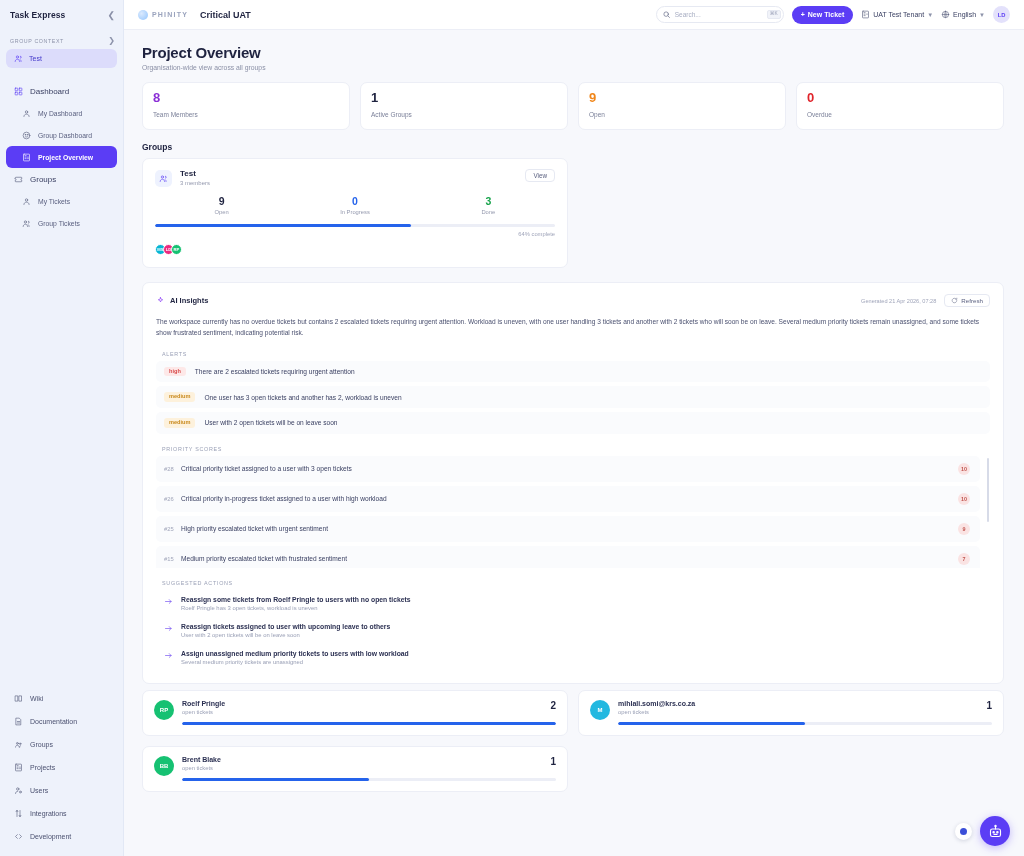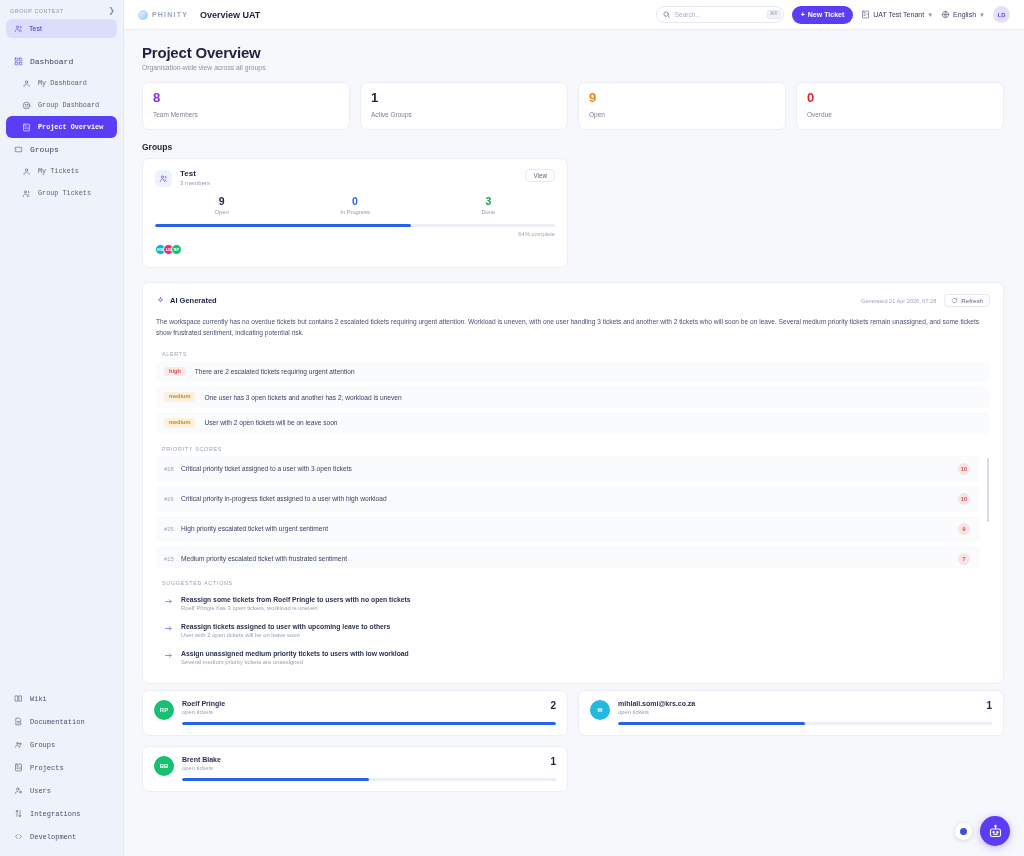--- a/index.html
+++ b/index.html
@@ -37,21 +37,21 @@
     background: #dcdcfb; display: flex; align-items: center; gap: 6px;
     padding-left: 8px;
   }
   .sb-ctx-item .lbl { font-size: 7px; color: #4338ca; font-weight: 500; }
   .sb-nav { margin-top: 12px; display: flex; flex-direction: column; }
   .sb-item {
     display: flex; align-items: center; gap: 7px;
     height: 22px; margin: 0 6px; padding-left: 8px;
     border-radius: 6px; cursor: pointer;
   }
-  .sb-item .lbl { font-size: 7.3px; color: #3b4163; font-family: Liberation Mono, monospace; }
+  .sb-item .lbl { font-size: 7.3px; color: #3b4163; }
   .sb-item.top .lbl { font-size: 8px; color: #3b4163; font-weight: 500; }
   .sb-item.sub { padding-left: 16px; }
   .sb-item.sub .lbl { font-size: 6.8px; color: #5b6180; }
   .sb-item.active { background: #5b3df5; }
   .sb-item.active .lbl { color: #fff; font-weight: 600; }
   .sb-item.active svg { stroke: #fff; }
   .sb-bottom { position: absolute; bottom: 8px; left: 0; right: 0; display: flex; flex-direction: column; }
   .sb-bottom .sb-item { height: 23px; }
   .sb-bottom .sb-item .lbl { font-size: 7px; color: #4b5170; }
   svg.ic { width: 9px; height: 9px; stroke: #5b6180; stroke-width: 1.7; fill: none;
@@ -214,20 +214,24 @@
     display: flex; align-items: center; justify-content: center;
     box-shadow: 0 2px 8px rgba(91,61,245,.35); cursor: pointer;
   }
 </style>
 </head>
 <body>
 
 <div class="app">
 
   <aside class="sidebar">
+    <div class="sb-brand">
+      <span class="sb-brand-name">Task Express</span>
+      <span class="sb-collapse">❮</span>
+    </div>
 
     <div class="sb-ctx-head">
       <span class="sb-ctx-label">GROUP CONTEXT</span>
       <span class="sb-ctx-chev">❯</span>
     </div>
     <div class="sb-ctx-item">
       <svg class="ic p" viewBox="0 0 24 24">
           <circle cx="9" cy="8" r="3"></circle>
           <path d="M3 20c0-3.3 2.7-6 6-6s6 2.7 6 6"></path>
           <path d="M17 11a2.5 2.5 0 1 0 0-5"></path>
@@ -349,21 +353,21 @@
     </div>
   </aside>
 
   <div class="main">
 
     <header class="topbar">
       <div class="logo-wrap">
         <span class="logo-dot"></span>
         <span class="logo-text">PHINITY</span>
       </div>
-      <span class="tenant-title">Overview UAT</span>
+      <span class="tenant-title">Critical UAT</span>
       <span class="spacer"></span>
 
       <div class="search">
         <svg class="ic" viewBox="0 0 24 24">
             <circle cx="11" cy="11" r="6"></circle>
             <path d="m16 16 4 4"></path>
           </svg>
         <input type="text" placeholder="Search..." style="">
         <span class="kbd">⌘K</span>
       </div>
@@ -458,21 +462,21 @@
           <div class="av" style="background:#ec2a80">LD</div>
           <div class="av" style="background:#16c172">RP</div>
         </div>
       </div>
 
       <div class="ai-card">
         <div class="ai-head">
           <svg class="ic" viewBox="0 0 24 24" style="stroke:#8b3df5">
               <path d="M12 4l1.6 4.4L18 10l-4.4 1.6L12 16l-1.6-4.4L6 10l4.4-1.6z"></path>
             </svg>
-          <span class="ai-title">AI Generated</span>
+          <span class="ai-title">AI Insights</span>
           <span class="spacer"></span>
           <span class="ai-gen">Generated 21 Apr 2026, 07:28</span>
           <button class="ai-refresh">
             <svg class="ic" viewBox="0 0 24 24" style="width:7px;height:7px">
                 <path d="M20 12a8 8 0 1 1-2.6-5.9"></path>
                 <path d="M20 4v4h-4"></path>
               </svg>
             <span>Refresh</span>
           </button>
         </div>

